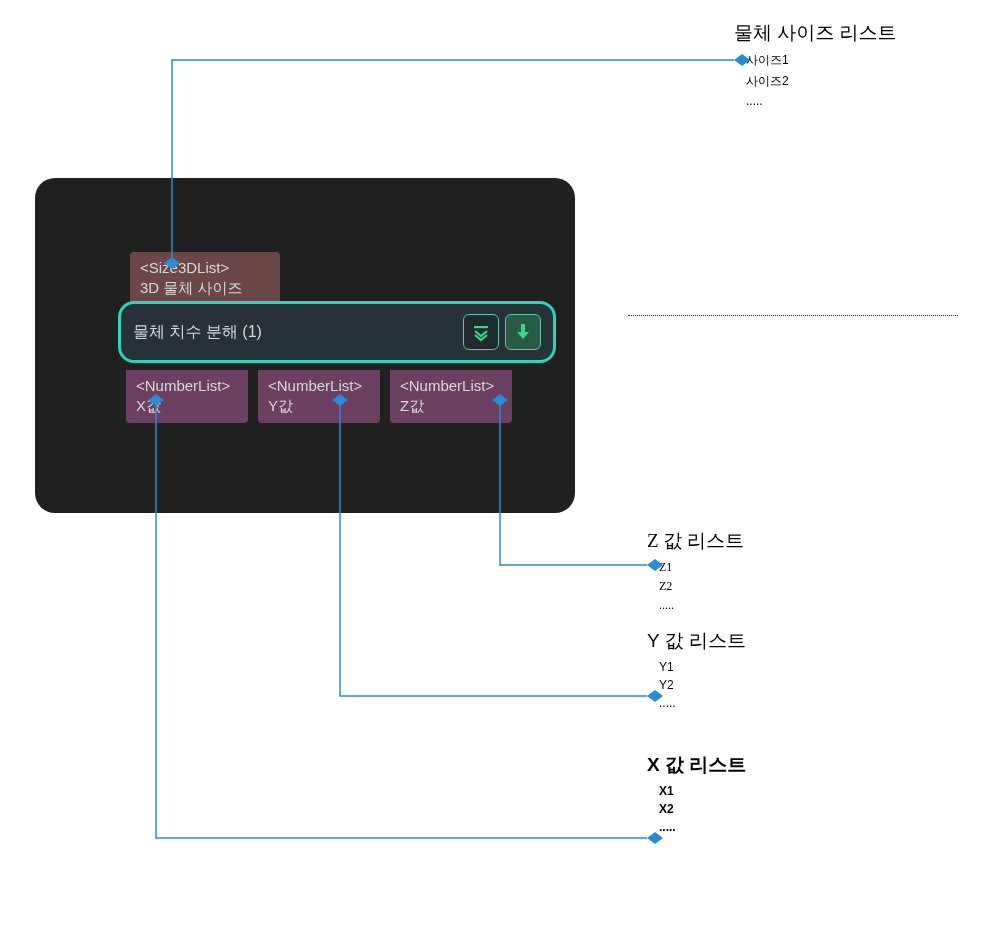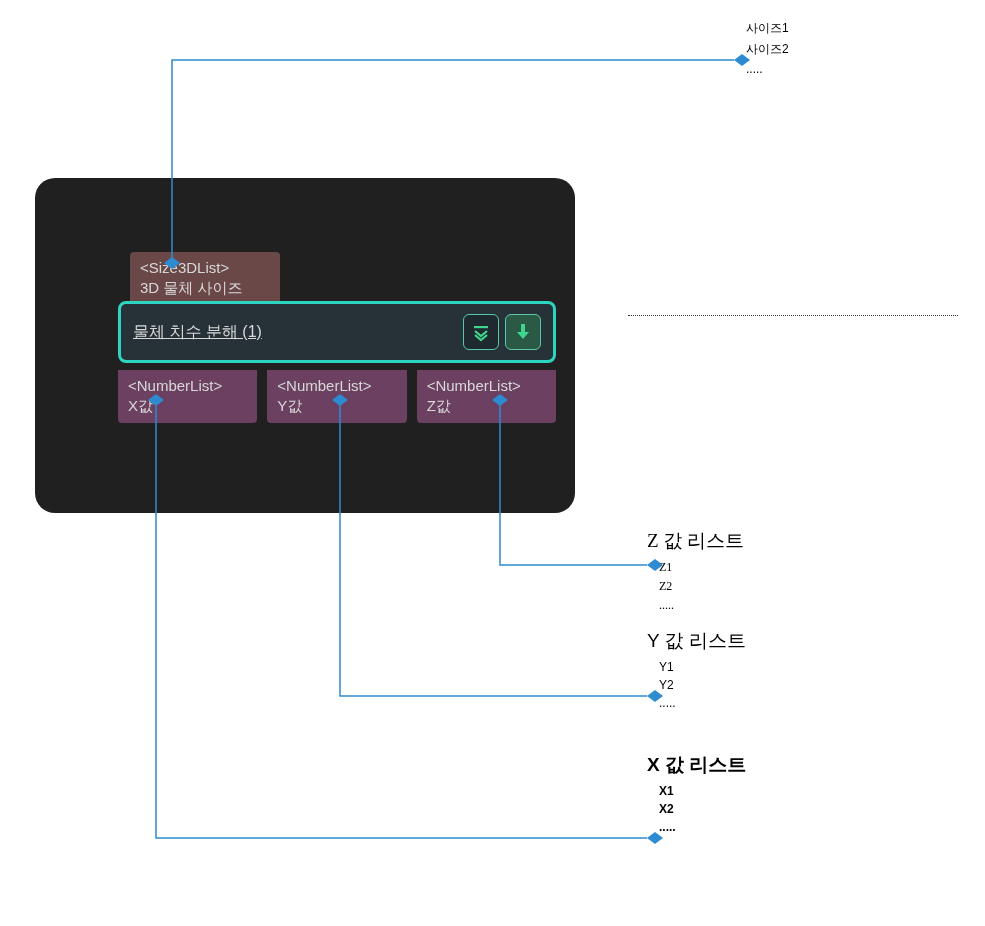--- a/index.html
+++ b/index.html
@@ -33,48 +33,47 @@
     line-height: 1.35;
   }
   .main-node {
     position: absolute;
     left: 118px;
     top: 301px;
     width: 438px;
     height: 62px;
     background: #273238;
     border: 3px solid #2dd4bf;
-    border-radius: 8px;
+    border-radius: 16px;
     display: flex;
     align-items: center;
     padding: 0 12px;
     color: #d8d8d8;
     font-size: 16px;
-    text-decoration: underline;
   }
   .main-node .title { flex: 1; }
   .icon-btn {
     width: 36px;
     height: 36px;
     border: 1.5px solid #59c9a5;
     border-radius: 6px;
     background: #1e2930;
     margin-left: 6px;
     display: flex;
     align-items: center;
     justify-content: center;
     color: #3dd68c;
     position: relative;
   }
   .icon-btn.filled { background: #2a5a45; }
   .output-row {
     position: absolute;
-    left: 118px;
+    left: 126px;
     top: 370px;
-    width: 438px;
+    width: 386px;
     display: flex;
     gap: 10px;
   }
   .output-node {
     flex: 1;
     background: #6b4060;
     border-radius: 0 0 4px 4px;
     padding: 6px 10px;
     color: #d8d8d8;
     font-size: 15px;
@@ -147,20 +146,21 @@
     <div>&lt;NumberList&gt;</div>
     <div>Y값</div>
   </div>
   <div class="output-node">
     <div>&lt;NumberList&gt;</div>
     <div>Z값</div>
   </div>
 </div>
 
 <div class="annotation" style="left:734px; top:20px;">
+  <div class="annotation-title">물체 사이즈 리스트</div>
   <div class="annotation-item">사이즈1</div>
   <div class="annotation-item">사이즈2</div>
   <div class="annotation-item">.....</div>
 </div>
 
 <div class="dotted-divider"></div>
 
 <div class="annotation" style="left:647px; top:528px;font-family:Liberation Serif, serif;">
   <div class="annotation-title">Z 값 리스트</div>
   <div class="annotation-item">Z1</div>

